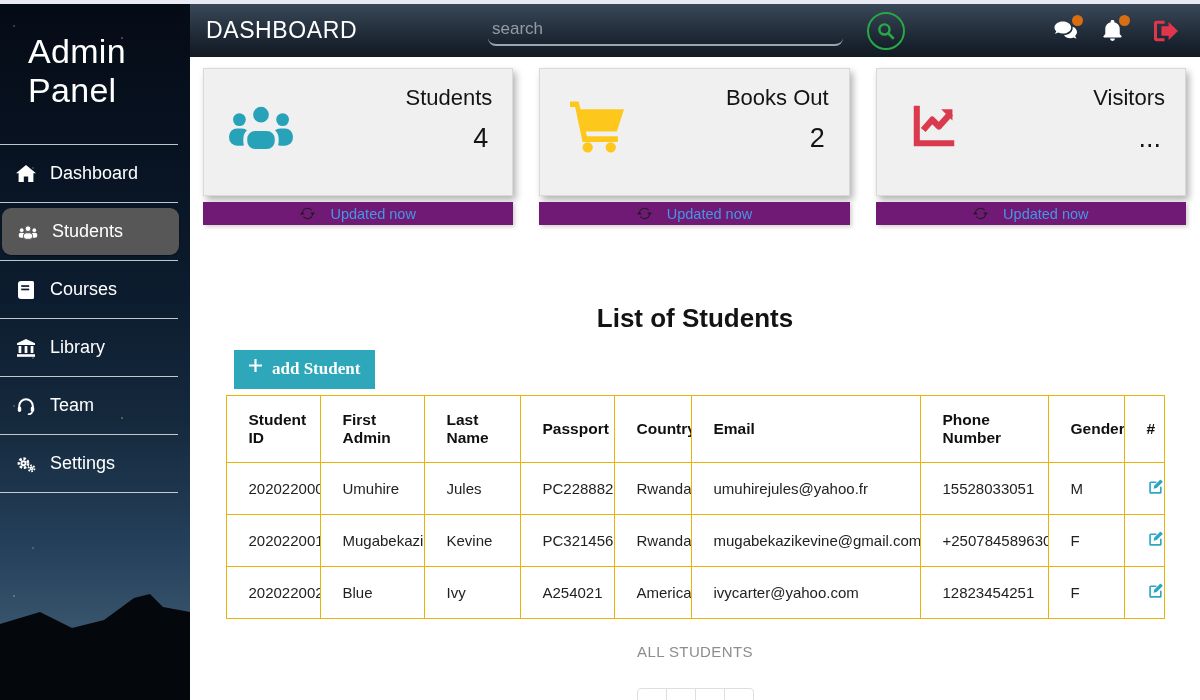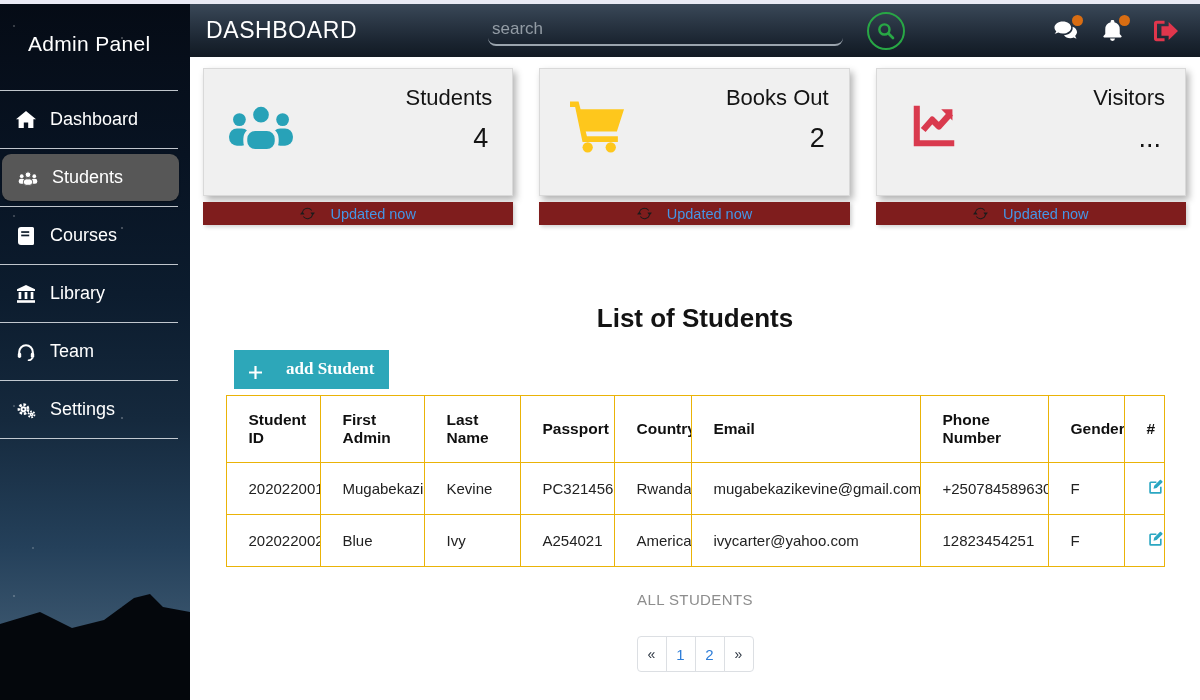--- a/index.html
+++ b/index.html
@@ -21,21 +21,21 @@
       radial-gradient(1px 1px at 58px 66px, rgba(255,255,255,.7), transparent 70%),
       radial-gradient(1.4px 1.4px at 122px 38px, rgba(255,255,255,.85), transparent 70%),
       radial-gradient(1px 1px at 162px 92px, rgba(255,255,255,.6), transparent 70%),
       radial-gradient(1px 1px at 84px 128px, rgba(255,255,255,.7), transparent 70%),
       radial-gradient(1.3px 1.3px at 33px 168px, rgba(255,255,255,.8), transparent 70%),
       radial-gradient(1px 1px at 142px 152px, rgba(255,255,255,.65), transparent 70%),
       radial-gradient(1px 1px at 100px 12px, rgba(255,255,255,.6), transparent 70%);
     background-repeat: repeat; background-size: 190px 190px; }
   .mountain { position: absolute; bottom: 0; left: 0; width: 190px; height: 112px; z-index: 2; }
   .sidebar-inner { position: relative; z-index: 3; padding-top: 32px; }
-  .sidebar-title { font-size: 21px; font-weight: 400; padding-left: 28px; letter-spacing: .3px; }
+  .sidebar-title { font-size: 34px; font-weight: 400; padding-left: 28px; letter-spacing: .3px; }
   .sb-divider { height: 1px; background: rgba(224,229,234,.85); margin-right: 12px; }
   .sb-divider.after-title { margin-top: 34px; }
   .nav-item { display: flex; align-items: center; gap: 13px; padding: 13px 10px 13px 15px;
               margin: 5px 12px 5px 0; font-size: 18px; color: #fff; cursor: pointer; }
   .nav-item.active { background: #575757; border-radius: 9px; margin-right: 11px; margin-left: 2px;
                      box-shadow: 0 1px 2px rgba(0,0,0,.4); }
   .nav-icon { width: 22px; height: 20px; display: inline-flex; align-items: center;
               justify-content: center; color: #fff; flex: 0 0 22px; }
   .nav-icon svg { width: 20px; height: 18px; }
 
@@ -67,33 +67,33 @@
   
   .cards { display: flex; gap: 26px; padding: 11px 14px 0 13px; }
   .card-col { flex: 1; }
   .stat-card { background: #f0f0f0; border: 1px solid #d9d9d9; height: 128px;
     box-shadow: 3px 4px 7px rgba(0,0,0,.30); display: flex; padding: 16px 20px 10px 22px; }
   .card-icon { width: 74px; margin-top: 14px; flex: 0 0 74px; }
   .card-icon svg { width: 70px; height: 54px; }
   .card-text { margin-left: auto; text-align: right; }
   .card-label { font-size: 22px; color: #141414; }
   .card-value { font-size: 27px; color: #141414; margin-top: 12px; padding-right: 4px; }
-  .card-footer { margin-top: 6px; height: 23px; background: #7f1d1d;
+  .card-footer { margin-top: 6px; height: 23px; background: #701a75;
     box-shadow: 2px 2px 4px rgba(0,0,0,.18); display: flex; align-items: center;
     justify-content: center; gap: 15px; }
   .refresh-icon { color: #1c1c1c; display: inline-flex; }
   .refresh-icon svg { width: 15px; height: 15px; }
   .card-updated { color: #4596e6; font-size: 14.5px; }
 
   
   .list-heading { text-align: center; font-size: 26px; color: #131313; margin-top: 78px; }
   .toolbar { margin: 16px 0 0 44px; }
   .add-btn { background: #2da7b9; border: none; color: #fff; padding: 9px 15px 10px;
     font-family: "Liberation Serif", serif; font-weight: bold; font-size: 17px;
-    display: inline-flex; align-items: flex-end; gap: 24px; cursor: pointer; }
+    display: inline-flex; align-items: flex-start; gap: 10px; cursor: pointer; }
   .add-btn svg { width: 13px; height: 13px; }
   .showing-text { text-align: center; font-size: 15px; color: #3a3a3a; margin-top: 3px; }
 
   table.students { width: 938px; margin: 6px auto 0; border-collapse: collapse;
     font-size: 15px; color: #222; table-layout: fixed; }
   table.students th, table.students td { border: 1px solid #eab308; text-align: left;
     padding: 15px 22px; overflow: hidden; }
   table.students th { font-weight: bold; color: #101010; font-size: 15.5px; }
   .edit-btn { background: none; border: none; color: #2ba7c2; cursor: pointer; display: inline-flex; }
   .edit-btn svg { width: 18px; height: 18px; }
@@ -356,20 +356,40 @@
             <th>Last Name</th>
             <th>Passport</th>
             <th>Country</th>
             <th>Email</th>
             <th>Phone Number</th>
             <th>Gender</th>
             <th>#</th>
           </tr>
         </thead>
         <tbody>
+          <tr>
+            <td>202022000</td>
+            <td>Umuhire</td>
+            <td>Jules</td>
+            <td>PC228882</td>
+            <td>Rwanda</td>
+            <td>umuhirejules@yahoo.fr</td>
+            <td>15528033051</td>
+            <td>M</td>
+            <td>
+              <button class="edit-btn">
+                <span style="display:inline-flex;">
+                  <svg viewBox="0 0 24 24">
+                    <path fill="currentColor" d="M19.5 11.5 v7.5 a2 2 0 0 1-2 2 H5 a2 2 0 0 1-2-2 V6.5 a2 2 0 0 1 2-2 h7.5 v2.2 H5.2 v12.1 h12.1 v-7.3 Z"></path>
+                    <path fill="currentColor" d="M21.4 5.3 l-2.7-2.7 a1.1 1.1 0 0 0-1.55 0 l-7.6 7.6 -.85 4.1 4.1-.85 7.6-7.6 a1.1 1.1 0 0 0 0-1.55 Z"></path>
+                  </svg>
+                </span>
+              </button>
+            </td>
+          </tr>
           <tr>
             <td>202022001</td>
             <td>Mugabekazi</td>
             <td>Kevine</td>
             <td>PC321456</td>
             <td>Rwanda</td>
             <td>mugabekazikevine@gmail.com</td>
             <td>+250784589630</td>
             <td>F</td>
             <td>

